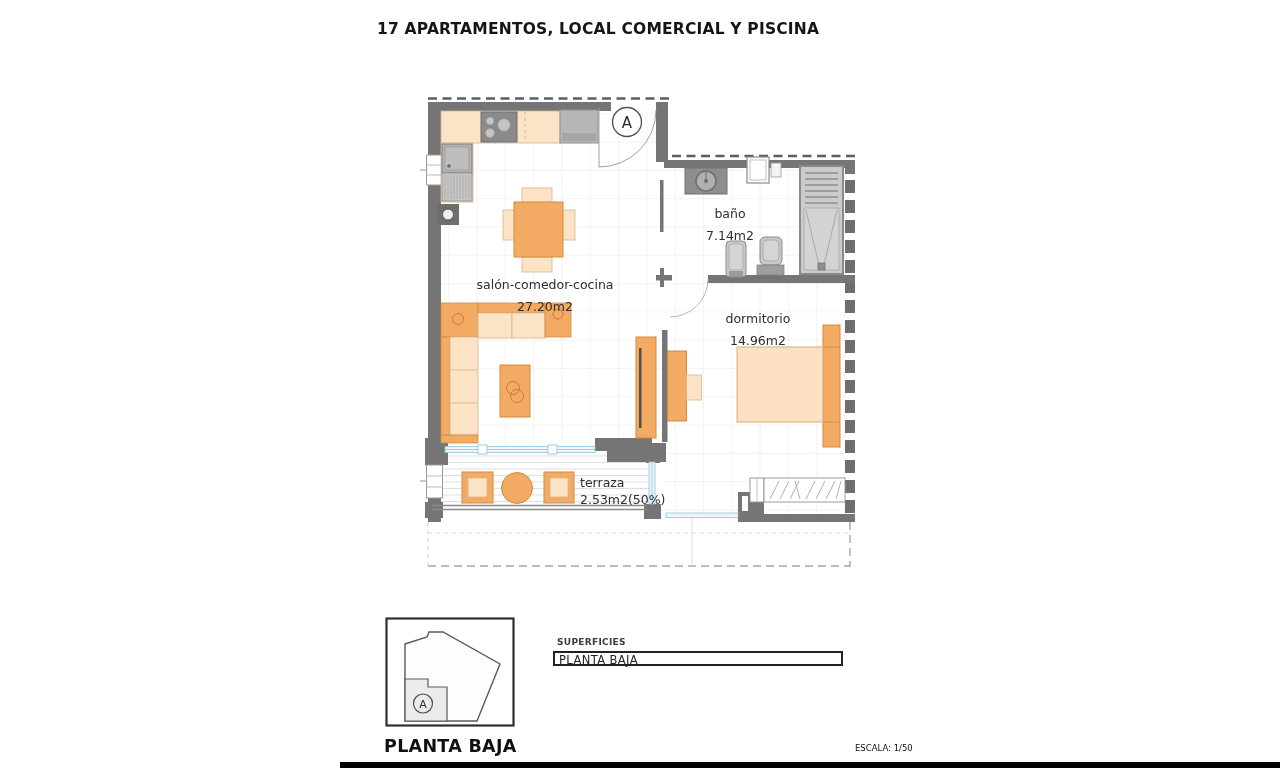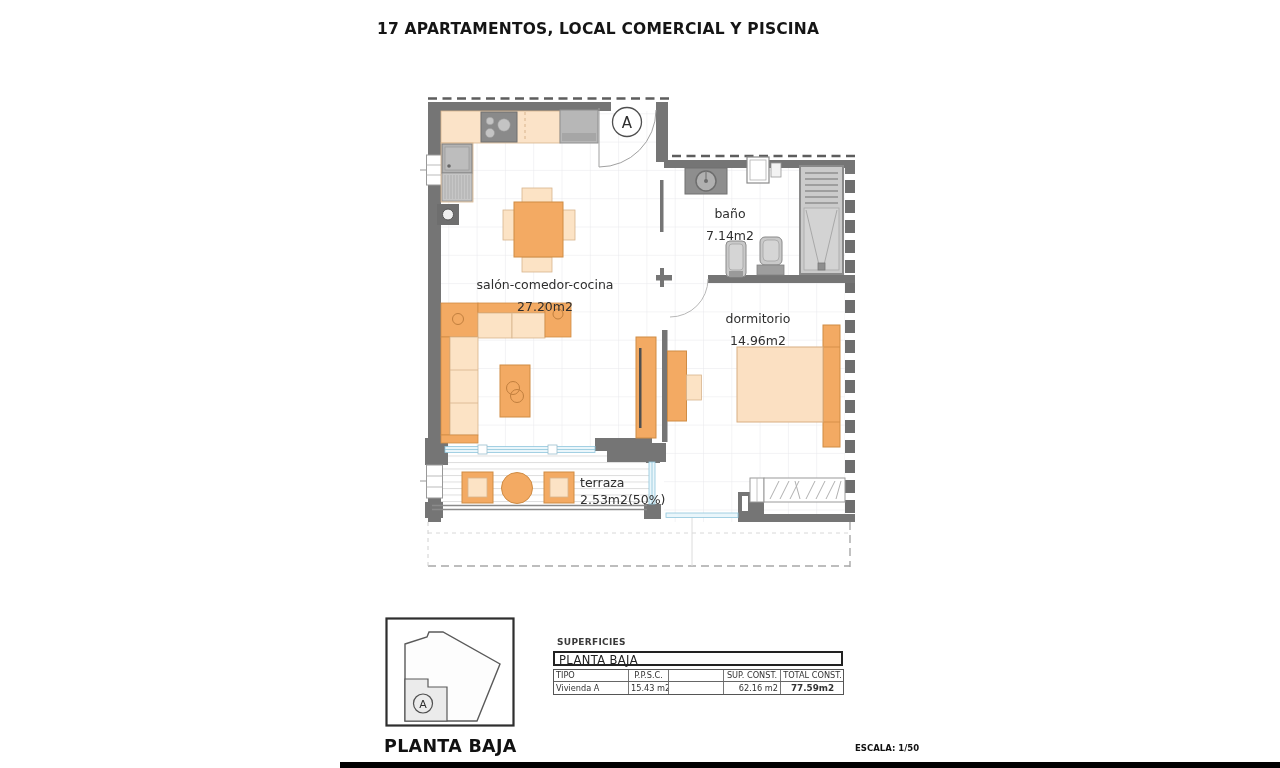--- a/index.html
+++ b/index.html
@@ -14,21 +14,21 @@
   .mini-table{box-sizing:border-box;border:1.2px solid #555;background:#fff;}
   .mt-row{display:grid;grid-template-columns:75px 40px 55px 57px 63px;}
   .mt-row.hdr{border-bottom:1px solid #666;}
   .mt-cell{font-size:8.2px;color:#333;line-height:11px;padding:0 2px;border-right:1px solid #777;
            overflow:hidden;white-space:nowrap;}
   .mt-cell:last-child{border-right:none;}
   .c-center{text-align:center;}
   .c-right{text-align:right;}
   .c-bold{font-weight:bold;font-size:8.8px;line-height:12px;}
   .mt-row.data .mt-cell{line-height:12px;}
-  .escala{font-size:8.5px;font-weight:bold;color:#111;}
+  .escala{font-size:8.5px;font-weight:normal;color:#111;}
   .footer-bar{background:#000;}
   svg text{font-family:"DejaVu Sans","Liberation Sans",sans-serif;fill:#2e2e2e;}
 </style>
 </head>
 <body>
 
 <div class="page">
 
   <div class="abs title" style="left:377px;top:20px;">17 APARTAMENTOS, LOCAL COMERCIAL Y PISCINA</div>
 
@@ -284,34 +284,18 @@
       <polygon points="20,27 42,20 44,15 58,15 115,47 92,104 20,104" fill="#fdfdfd" stroke="#5a5a5a" stroke-width="1.4"></polygon>
       <polygon points="20,62 43,62 43,70 62,70 62,104 20,104" fill="#ebebeb" stroke="#5a5a5a" stroke-width="1.2"></polygon>
       <circle cx="38" cy="86.5" r="9.5" fill="none" stroke="#4f4f4f" stroke-width="1.2"></circle>
       <text x="38" y="91" text-anchor="middle" font-size="11">A</text>
     </svg>
   </div>
   <div class="abs caption" style="left:384px;top:736px;">PLANTA BAJA</div>
 
   <div class="abs sup-label" style="left:557px;top:637px;">SUPERFICIES</div>
   <div class="abs plan-header" style="left:553px;top:651px;width:290px;height:15px;">PLANTA BAJA</div>
-  <div class="abs mini-table" style="left:553px;top:669px;width:291px;">
-    <div class="mt-row hdr">
-      <div class="mt-cell">TIPO</div>
-      <div class="mt-cell c-center">P.P.S.C.</div>
-      <div class="mt-cell"></div>
-      <div class="mt-cell c-center">SUP. CONST.</div>
-      <div class="mt-cell c-center">TOTAL CONST.</div>
-    </div>
-    <div class="mt-row data">
-      <div class="mt-cell">Vivienda A</div>
-      <div class="mt-cell">15.43 m2</div>
-      <div class="mt-cell"></div>
-      <div class="mt-cell c-right">62.16 m2</div>
-      <div class="mt-cell c-center c-bold">77.59m2</div>
-    </div>
-  </div>
 
   <div class="abs escala" style="left:855px;top:743px;">ESCALA: 1/50</div>
 
   <div class="abs footer-bar" style="left:340px;top:762px;width:940px;height:6px;"></div>
 
 </div>
 
 </body></html>

